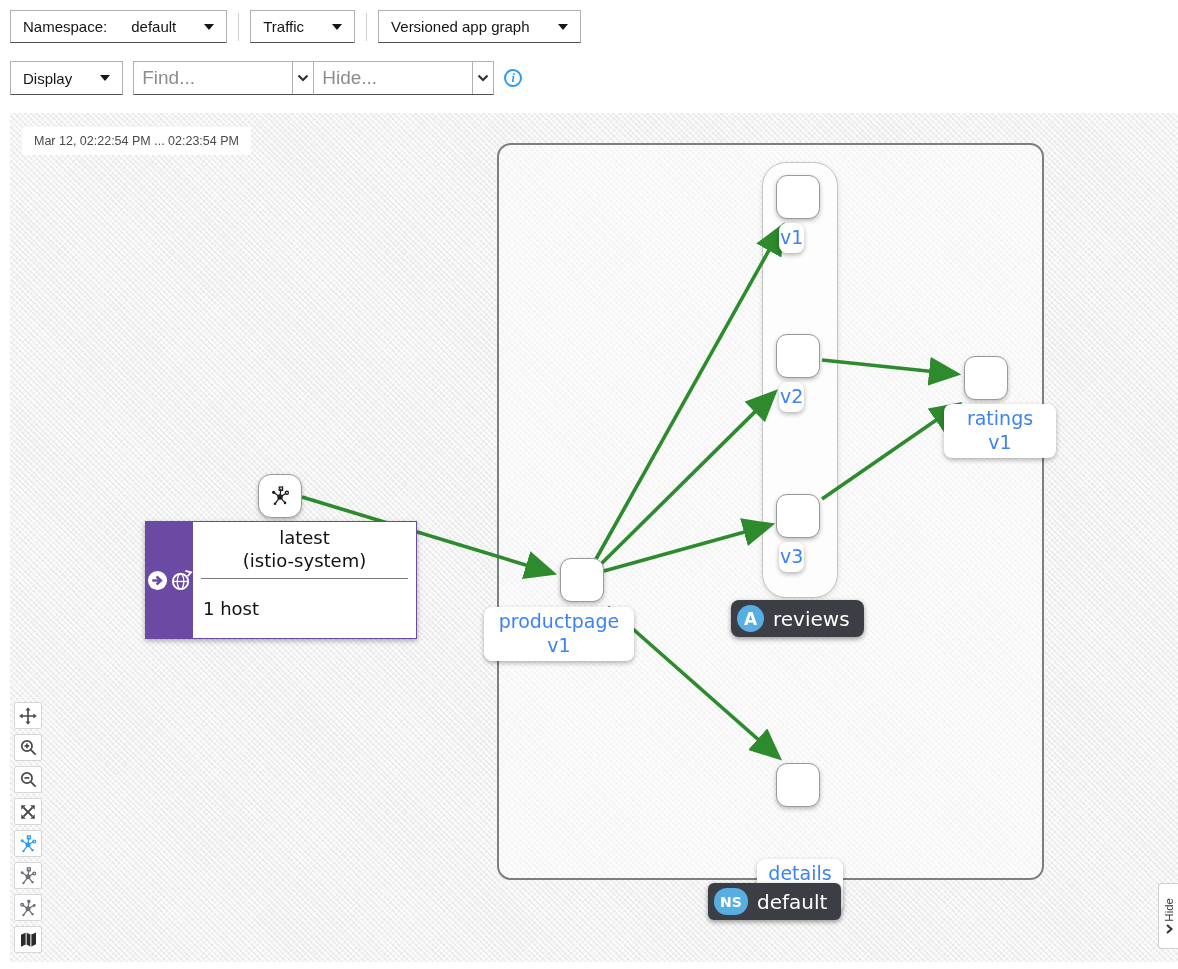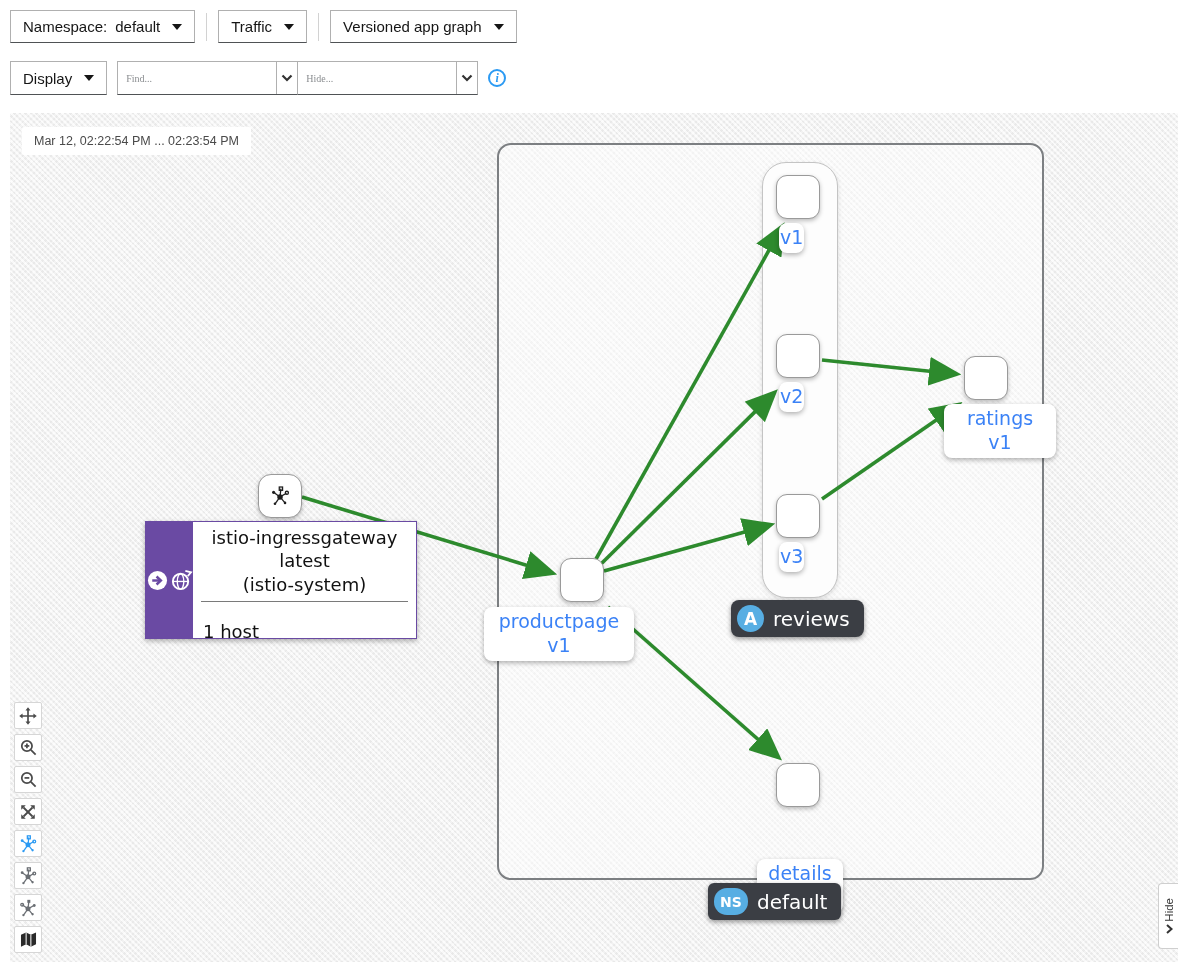--- a/index.html
+++ b/index.html
@@ -4,29 +4,29 @@
 <style>
   * { box-sizing: border-box; margin: 0; padding: 0; }
   html,body { width:1178px; height:969px; background:#fff; overflow:hidden;
     font-family:"Liberation Sans", sans-serif; color:#151515; }
 
   
   .toolbar { position:absolute; left:10px; display:flex; align-items:center; }
   .tb-row1 { top:10px; }
   .tb-row2 { top:61px; }
   .tb-btn { background:#fff; border:1px solid #b0b0b0; border-bottom:1px solid #4f5255;
-    height:33px; display:flex; align-items:center; gap:8px; padding:0 12px;
+    height:33px; display:flex; align-items:center; gap:24px; padding:0 12px;
     font-size:15px; cursor:pointer; }
   .caret { width:0; height:0; border-left:5px solid transparent; border-right:5px solid transparent;
     border-top:6px solid #151515; margin-left:4px; }
   .tb-sep { width:1px; height:28px; background:#d2d2d2; margin:0 11px; }
   .tb-input-wrap { display:flex; height:34px; border:1px solid #b0b0b0; border-bottom:1px solid #4f5255;
     background:#fff; }
-  .tb-input-wrap input { border:none; outline:none; width:158px; padding:0 8px; font-size:10px;
-    font-family:Liberation Serif, serif; }
+  .tb-input-wrap input { border:none; outline:none; width:158px; padding:0 8px; font-size:19px;
+    font-family:Liberation Sans, sans-serif; }
   .tb-input-wrap input::placeholder { color:#8a8d90; }
   .chev-box { width:21px; border-left:1px solid #b0b0b0; display:flex; align-items:center; justify-content:center; cursor:pointer; }
   .info-circle { width:18px; height:18px; border-radius:50%; border:2px solid #2b9af3; color:#2b9af3;
     font-size:12px; font-weight:bold; display:flex; align-items:center; justify-content:center;
     margin-left:10px; font-family:"Liberation Serif", serif; font-style:italic; cursor:pointer; }
   .gap10 { width:10px; }
 
   
   .graph-area { position:absolute; left:10px; top:113px; width:1168px; height:849px;
     background-color:#f4f4f4;
@@ -180,21 +180,20 @@
       </svg>
       <svg width="23" height="23" viewBox="0 0 24 24">
         <circle cx="11" cy="13" r="8" stroke="#fff" stroke-width="2" fill="none"></circle>
         <ellipse cx="11" cy="13" rx="3.4" ry="8" stroke="#fff" stroke-width="1.4" fill="none"></ellipse>
         <line x1="3" y1="13" x2="19" y2="13" stroke="#fff" stroke-width="1.4"></line>
         <path d="M16 2 l6 1.5 -3.5 4" stroke="#fff" stroke-width="1.8" fill="none"></path>
       </svg>
     </div>
     <div class="gw-body">
       <div class="gw-top">
-        <div>istio-ingressgateway</div>
         <div>latest</div>
         <div>(istio-system)</div>
       </div>
       <div class="gw-div"></div>
       <div class="gw-host">1 host</div>
     </div>
   </div>
 
   <div class="gnode" style="left:550px; top:445px;"></div>
   <div class="gnode" style="left:766px; top:62px;"></div>

